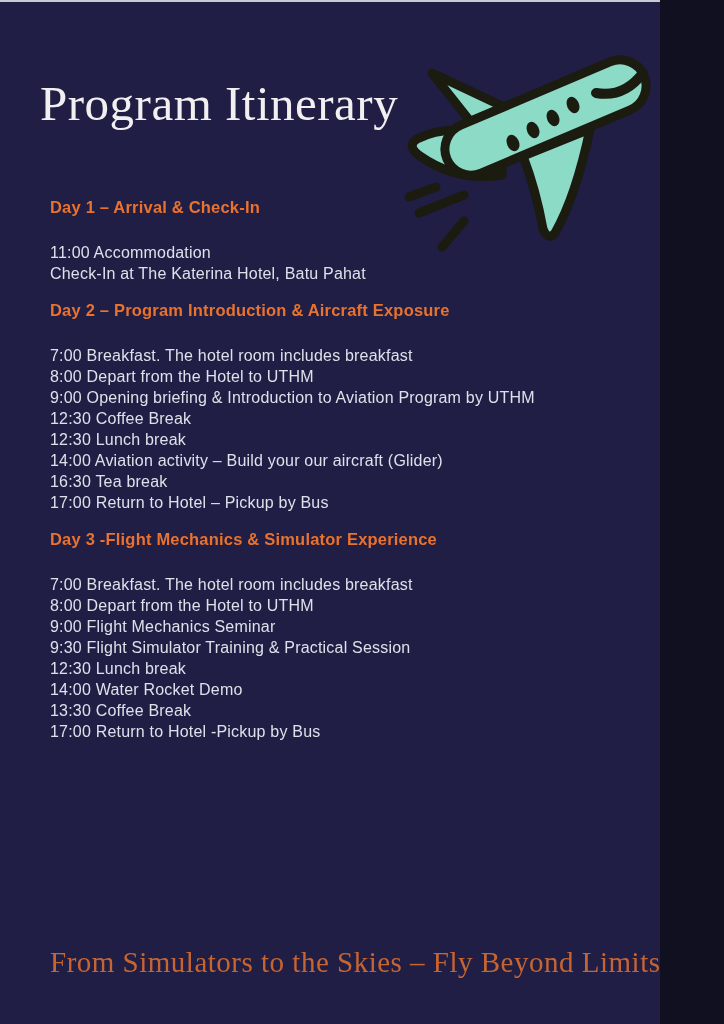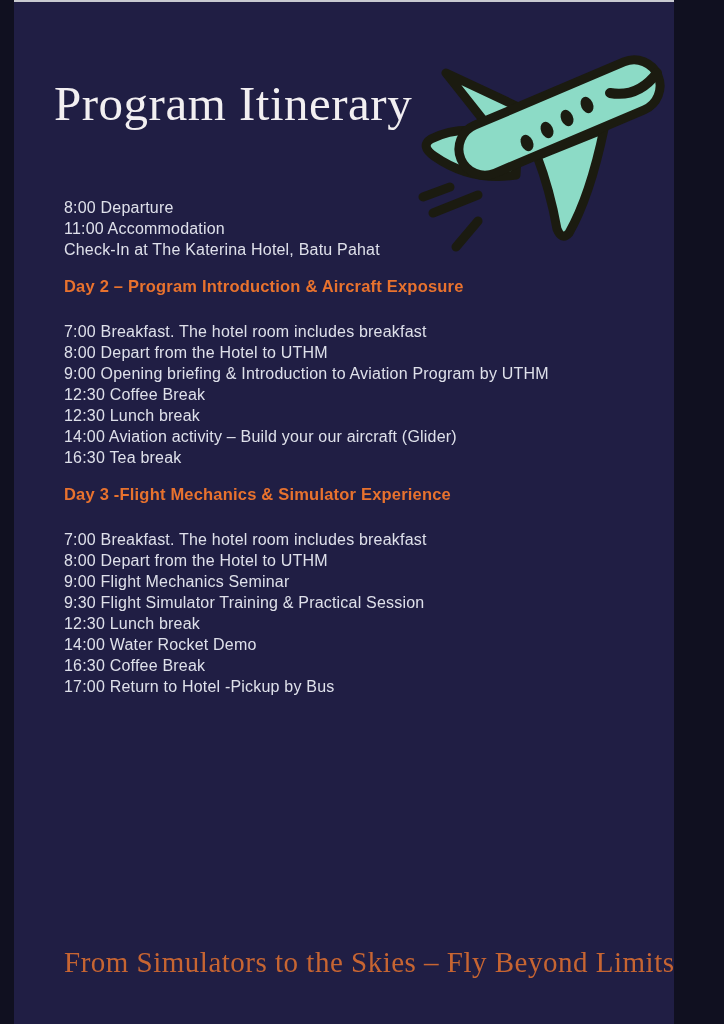--- a/index.html
+++ b/index.html
@@ -13,21 +13,20 @@
     --top-edge:#C9CAD1;
   }
   html,body{margin:0;padding:0;}
   body{background:#101020;}
   .page{
     position:relative;
     width:660px;height:1024px;
     background:var(--background);
     overflow:hidden;
     font-family:"Liberation Sans",sans-serif;
-    margin-left:14px;
   }
   .top-edge{
     position:absolute;top:0;left:0;width:724px;height:2px;
     background:var(--top-edge);
   }
   .page-title{
     position:absolute;left:40px;top:76px;margin:0;
     font-family:"Liberation Serif","DejaVu Serif",serif;
     font-weight:500;
     font-size:49px;line-height:56px;
@@ -96,48 +95,49 @@
 
     <g stroke="var(--plane-outline)" stroke-width="9" stroke-linecap="round">
       <line x1="409" y1="197" x2="436" y2="187"></line>
       <line x1="419" y1="213" x2="464" y2="195"></line>
       <line x1="442" y1="247" x2="464" y2="221"></line>
     </g>
   </svg>
 
   <main class="sections">
       <section class="day-section">
+        <h2 class="day-heading">Day 1 – Arrival &amp; Check-In</h2>
         <div class="day-lines">
-          <p class="line">8:00 Departure</p>
           <p class="line">11:00 Accommodation</p>
           <p class="line">Check-In at The Katerina Hotel, Batu Pahat</p>
         </div>
       </section>
       <section class="day-section">
         <h2 class="day-heading">Day 2 – Program Introduction &amp; Aircraft Exposure</h2>
         <div class="day-lines">
           <p class="line">7:00 Breakfast. The hotel room includes breakfast</p>
           <p class="line">8:00 Depart from the Hotel to UTHM</p>
           <p class="line">9:00 Opening briefing &amp; Introduction to Aviation Program by UTHM</p>
           <p class="line">12:30 Coffee Break</p>
           <p class="line">12:30 Lunch break</p>
           <p class="line">14:00 Aviation activity – Build your our aircraft (Glider)</p>
           <p class="line">16:30 Tea break</p>
+          <p class="line">17:00 Return to Hotel – Pickup by Bus</p>
         </div>
       </section>
       <section class="day-section">
         <h2 class="day-heading">Day 3 -Flight Mechanics &amp; Simulator Experience</h2>
         <div class="day-lines">
           <p class="line">7:00 Breakfast. The hotel room includes breakfast</p>
           <p class="line">8:00 Depart from the Hotel to UTHM</p>
           <p class="line">9:00 Flight Mechanics Seminar</p>
           <p class="line">9:30 Flight Simulator Training &amp; Practical Session</p>
           <p class="line">12:30 Lunch break</p>
           <p class="line">14:00 Water Rocket Demo</p>
-          <p class="line">16:30 Coffee Break</p>
+          <p class="line">13:30 Coffee Break</p>
           <p class="line">17:00 Return to Hotel -Pickup by Bus</p>
         </div>
       </section>
     </main>
 
   <p class="footer-tagline">From Simulators to the Skies – Fly Beyond Limits</p>
 
 </div>
 
 </body></html>

